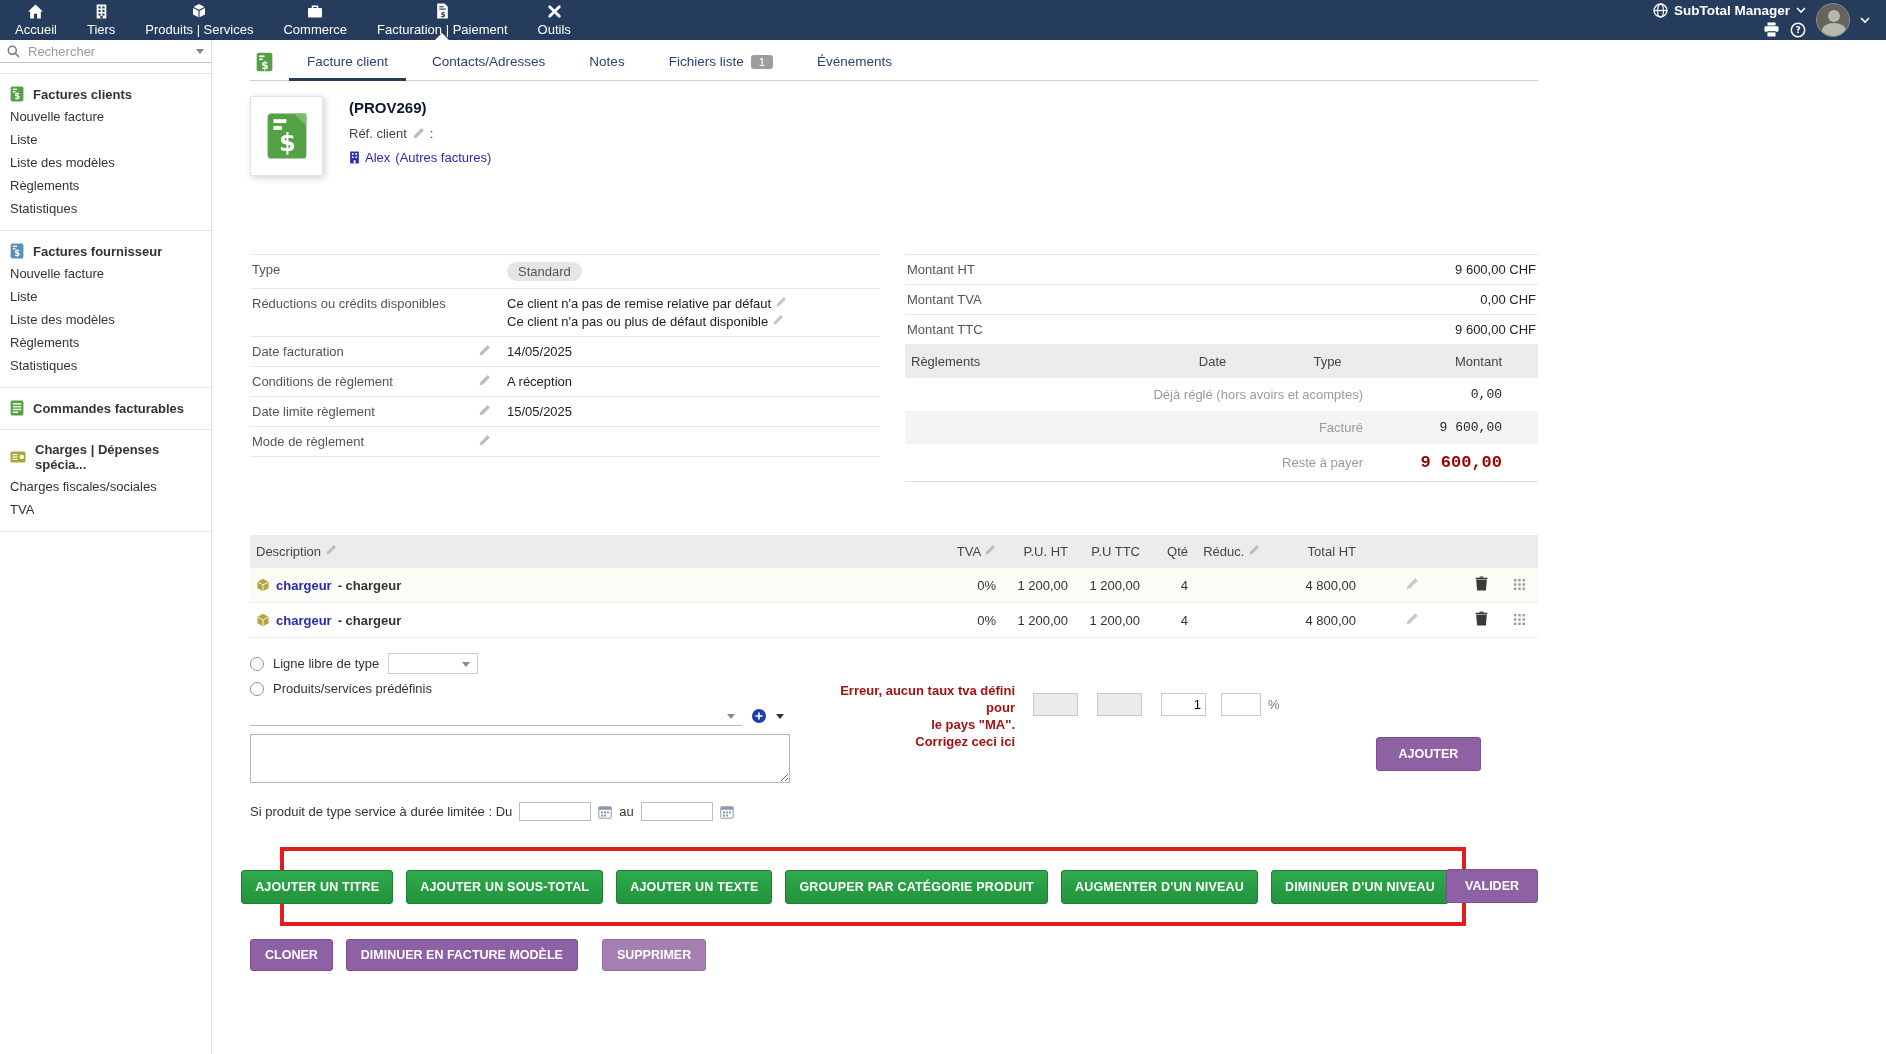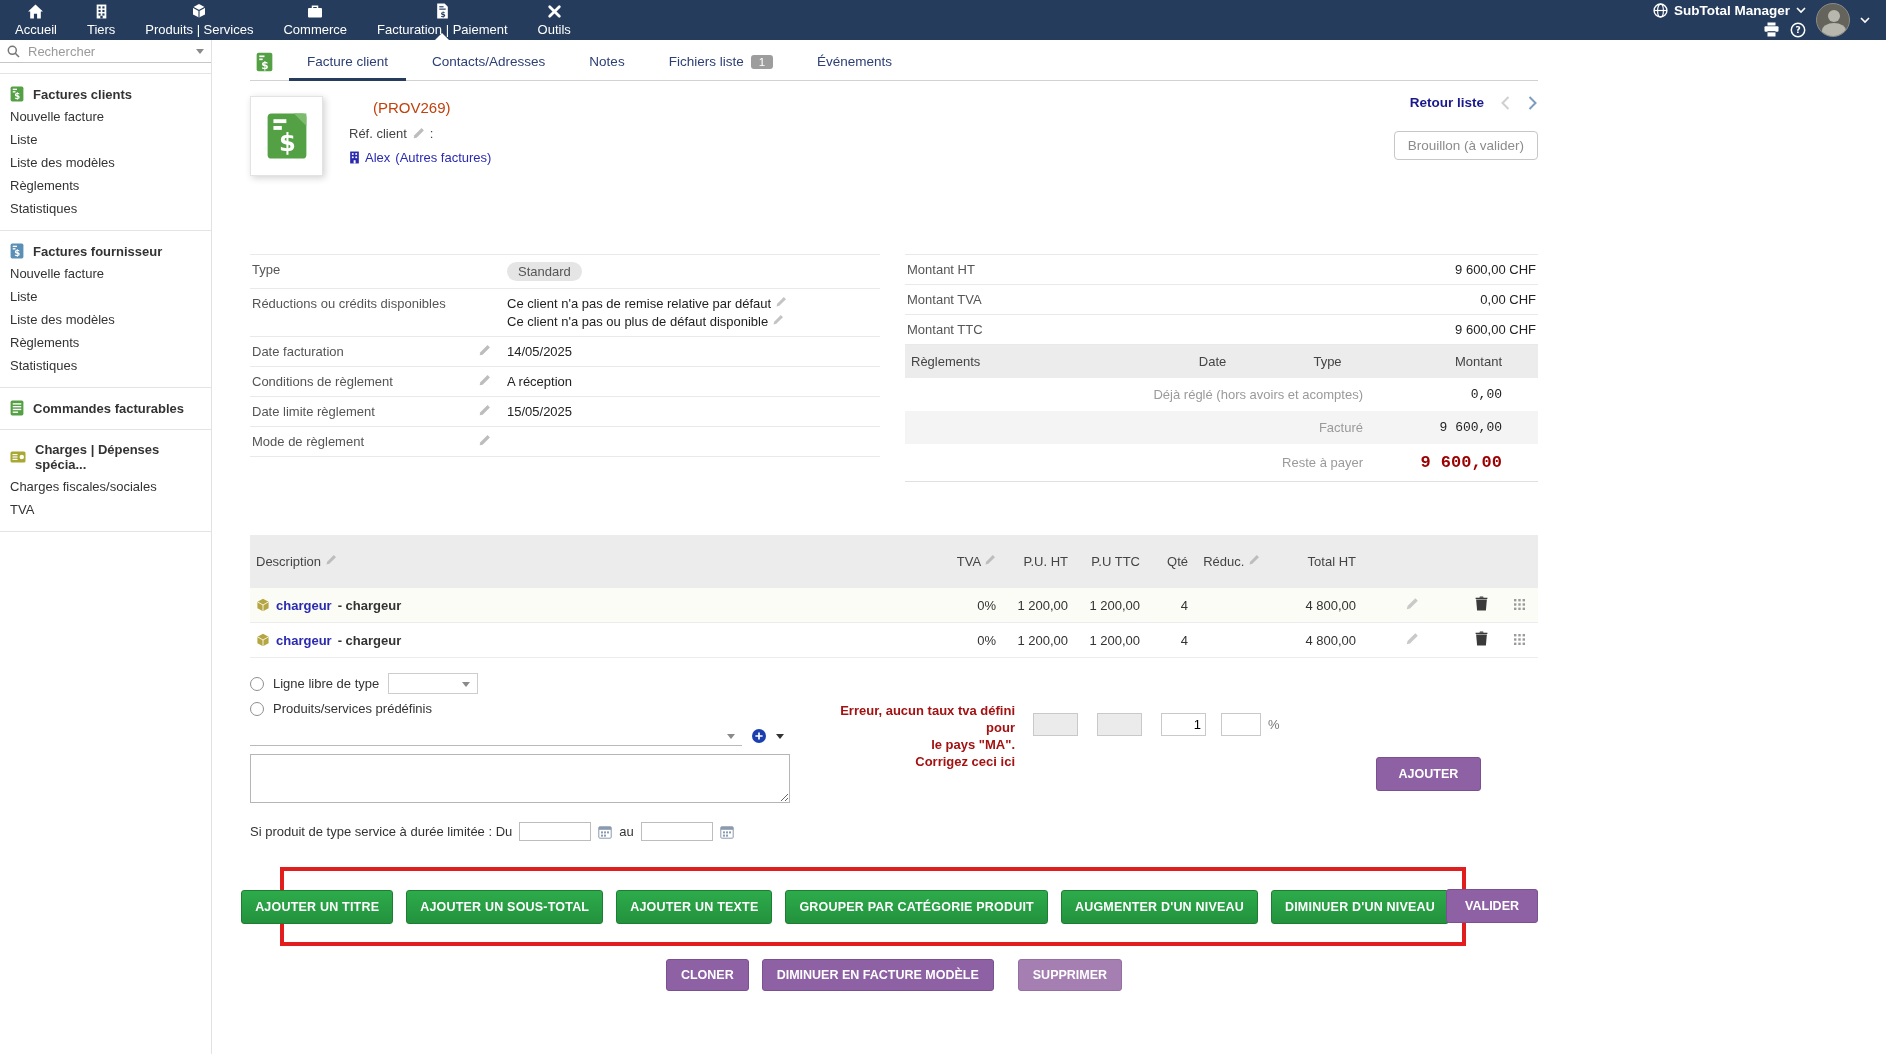--- a/index.html
+++ b/index.html
@@ -48,21 +48,21 @@
   .tab { padding:0 22px 11px; color:#2d4076; font-size:13.5px; position:relative; cursor:pointer; white-space:nowrap; }
   .tab.active::after { content:""; position:absolute; left:4px; right:4px; bottom:-1px; height:3px; background:#263c5c; }
   .tab-badge { display:inline-block; background:#9d9d9d; color:#fff; border-radius:3px;
                padding:1px 8px; font-size:11.5px; margin-left:7px; }
 
   
   .banner { position:relative; padding-top:15px; height:160px; }
   .photo { width:73px; height:80px; background:#fff; border:1px solid #e3e3e3;
            box-shadow:2px 2px 7px rgba(0,0,0,.18); display:flex; align-items:center; justify-content:center; }
   .binfo { position:absolute; left:99px; top:18px; }
-  .ref { color:#c2410c; font-weight:normal; font-size:15px;margin-left:24px; }
+  .ref { color:#0f172a; font-weight:bold; font-size:15px; }
   .refline { margin-top:10px; color:#444; display:flex; align-items:center; gap:5px; }
   .thirdline { margin-top:9px; display:flex; align-items:center; gap:5px; color:#2a2ab0; }
   .thirdline a { color:#2a2ab0; text-decoration:none; cursor:pointer; }
   .bright { position:absolute; right:0; top:14px; text-align:right; }
   .backrow { display:flex; align-items:center; gap:16px; justify-content:flex-end; }
   .back { color:#19198c; font-weight:bold; font-size:13.5px; cursor:pointer; }
   .status-badge { margin-top:21px; display:inline-block; border:1px solid #c7c7c7; border-radius:4px;
                   color:#8c8c8c; padding:6px 13px; background:#fff; font-size:13.5px; }
 
   
@@ -84,21 +84,21 @@
   table.pay th { background:#ececec; font-weight:normal; color:#444; padding:9px 6px; }
   table.pay td { padding:9px 6px; }
   .pay .lblr { color:#9a9a9a; text-align:right; padding-right:22px; }
   .pay .amt { text-align:right; padding-right:36px; color:#222;font-family:Liberation Mono, monospace; }
   .pay tr.shade { background:#f4f4f4; }
   .pay tr.total-row { border-bottom:1px solid #e0e0e0; }
   .remain { color:#9c0000; font-weight:bold; font-size:17px; }
 
   
   table.lines { width:1288px; border-collapse:collapse; margin-top:53px; }
-  table.lines th { background:#ececec; font-weight:normal; color:#444; padding:19px 6px; white-space:nowrap; }
+  table.lines th { background:#ececec; font-weight:normal; color:#444; padding:9px 6px; white-space:nowrap; }
   table.lines td { padding:8px 6px; border-bottom:1px solid #ececec; }
   table.lines tr.l1 { background:#fcfcf7; }
   .ta-l { text-align:left; } .ta-r { text-align:right; } .ta-c { text-align:center; }
   .desc-cell { display:flex; align-items:center; gap:6px;font-weight:bold; }
   .desc-cell a { color:#2a2ab0; text-decoration:none; cursor:pointer; }
   .rowicon { cursor:pointer; display:inline-block; }
 
   
   .addline { display:flex; margin-top:8px; }
   .al-left { width:545px; }
@@ -132,21 +132,21 @@
   .service-row input { width:72px; height:19px; border:1px solid #bdbdbd; font-family:inherit; font-size:12px; }
 
   
   .actions { position:relative; height:84px; margin-top:26px; width:1288px; }
   .red-annotation { position:absolute; left:30px; top:0; width:1186px; height:79px; border:4px solid #e21d1d; }
   .green-row { position:absolute; left:34px; top:4px; width:1178px; height:71px; display:flex;
                align-items:center; justify-content:flex-end; gap:13px; padding-right:13px; }
   .btn-green { background:linear-gradient(#2dab4b,#23923d); border:1px solid #1d7d33; letter-spacing:.2px;
                padding:9px 13px; }
   .btn-valider { position:absolute; right:0; top:22px; padding:9px 18px; }
-  .secondary-row { display:flex; justify-content:center; align-items:center; gap:13px; margin-top:8px; width:1288px; }
+  .secondary-row { display:flex; justify-content:flex-start; align-items:center; gap:13px; margin-top:8px; width:1288px; }
   .gap-before { margin-left:11px; }
 </style>
 </head>
 <body>
 
 <div class="topnav">
   <div class="nav-item">
     <span>
         <svg width="17" height="15" viewBox="0 0 16 14">
           <path d="M8 0.5 15 7h-2v6.5H9.5V9h-3v4.5H3V7H1Z" fill="#fff"></path>
@@ -401,36 +401,20 @@
                   <rect x="5.8" y="2" width="1.6" height="1.6"></rect>
                   <rect x="2.6" y="5" width="1.6" height="1.6"></rect>
                   <rect x="5.8" y="5" width="1.6" height="1.6"></rect>
                   <rect x="4.2" y="8.5" width="1.8" height="3"></rect>
                 </g>
               </svg>
             </span>
         <a>Alex</a>
         <a>(Autres factures)</a>
       </div>
-    </div>
-    <div class="bright">
-      <div class="backrow">
-        <span class="back">Retour liste</span>
-        <span>
-              <svg width="11" height="14" viewBox="0 0 10 14">
-                <path d="M8 1 2 7l6 6" stroke="#cfcfcf" stroke-width="2" fill="none"></path>
-              </svg>
-            </span>
-        <span>
-              <svg width="11" height="14" viewBox="0 0 10 14">
-                <path d="M2 1l6 6-6 6" stroke="#7d9cc0" stroke-width="2" fill="none"></path>
-              </svg>
-            </span>
-      </div>
-      <span class="status-badge">Brouillon (à valider)</span>
     </div>
   </div>
 
   <div class="cols">
     <div class="col-left">
       <table class="kv">
         <tbody>
               <tr>
           <td class="lbl">Type</td>
           <td class="val"><span class="badge-std">Standard</span></td>

